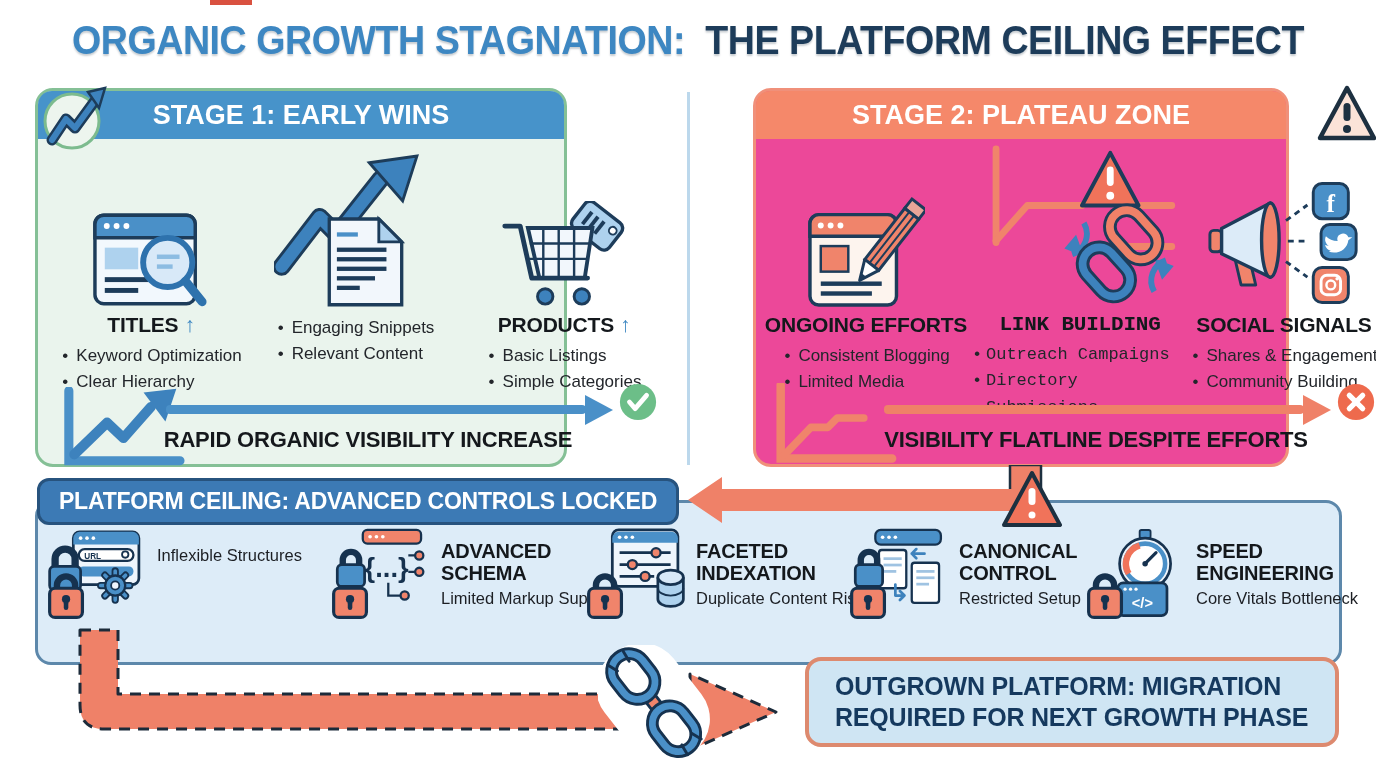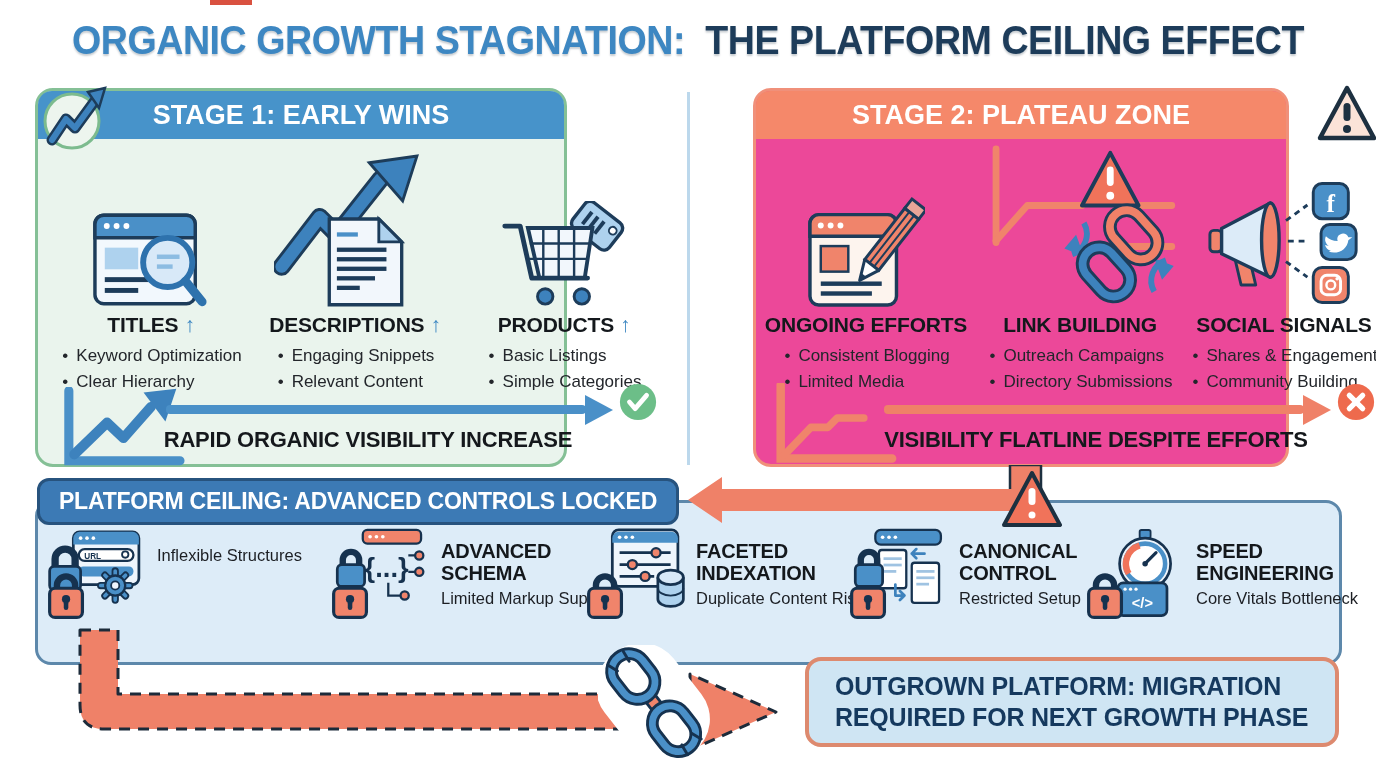--- a/index.html
+++ b/index.html
@@ -120,21 +120,20 @@
           <path d="M58 72 h52 l24 24 v66 h-76 z" fill="#f2f7fc" stroke="#1d3c5a" stroke-width="3.5"></path>
           <path d="M110 72 l24 24 h-24 z" fill="#aed2ee" stroke="#1d3c5a" stroke-width="3"></path>
           <rect x="66" y="86" width="22" height="4.5" fill="#4a90c8"></rect>
           <rect x="66" y="102" width="52" height="4.5" fill="#1d3c5a"></rect>
           <rect x="66" y="112" width="52" height="4.5" fill="#1d3c5a"></rect>
           <rect x="66" y="122" width="52" height="4.5" fill="#1d3c5a"></rect>
           <rect x="66" y="132" width="40" height="4.5" fill="#1d3c5a"></rect>
           <rect x="66" y="142" width="24" height="4.5" fill="#1d3c5a"></rect>
         </svg>
       </div>
-      <div class="col-title"><span>DESCRIPTIONS</span><span class="up-arrow">↑</span></div>
       <div class="bullets">
         <div class="bullet">Engaging Snippets</div>
         <div class="bullet">Relevant Content</div>
       </div>
     </div>
 
     <div class="col" style="left:420px; width:212px;">
       <div class="icon-box">
         <svg width="130" height="108" viewBox="0 0 135 112">
           <g transform="rotate(38 100 28)">
@@ -209,21 +208,21 @@
           </g>
         </svg>
       </div>
       <div class="col-title"><span>ONGOING EFFORTS</span></div>
       <div class="bullets">
         <div class="bullet">Consistent Blogging</div>
         <div class="bullet">Limited Media</div>
       </div>
     </div>
 
-    <div class="col" style="left:214px; width:220px;">
+    <div class="col" style="left:214px; width:220px;font-family:Liberation Mono, monospace;">
       <div class="icon-box">
         <svg width="196" height="164" viewBox="0 0 200 168">
           <path d="M14 4 V100" stroke="#f0846b" stroke-width="7" stroke-linecap="round"></path>
           <path d="M14 98 L46 62 H102" fill="none" stroke="#f0846b" stroke-width="7" stroke-linecap="round" stroke-linejoin="round"></path>
           <path d="M162 62 H194" stroke="#f0846b" stroke-width="7" stroke-linecap="round"></path>
           <path d="M120 104 H194" stroke="#f0846b" stroke-width="7" stroke-linecap="round"></path>
           <path d="M131 8 L160 62 H102 Z" fill="#f0735a" stroke="#1d3c5a" stroke-width="4" stroke-linejoin="round"></path>
           <rect x="127.5" y="22" width="7" height="20" rx="3.5" fill="#fff"></rect>
           <circle cx="131" cy="52" r="4" fill="#fff"></circle>
           <path d="M104 80 a22 22 0 0 1 -12 32" fill="none" stroke="#3d82bd" stroke-width="6"></path>

